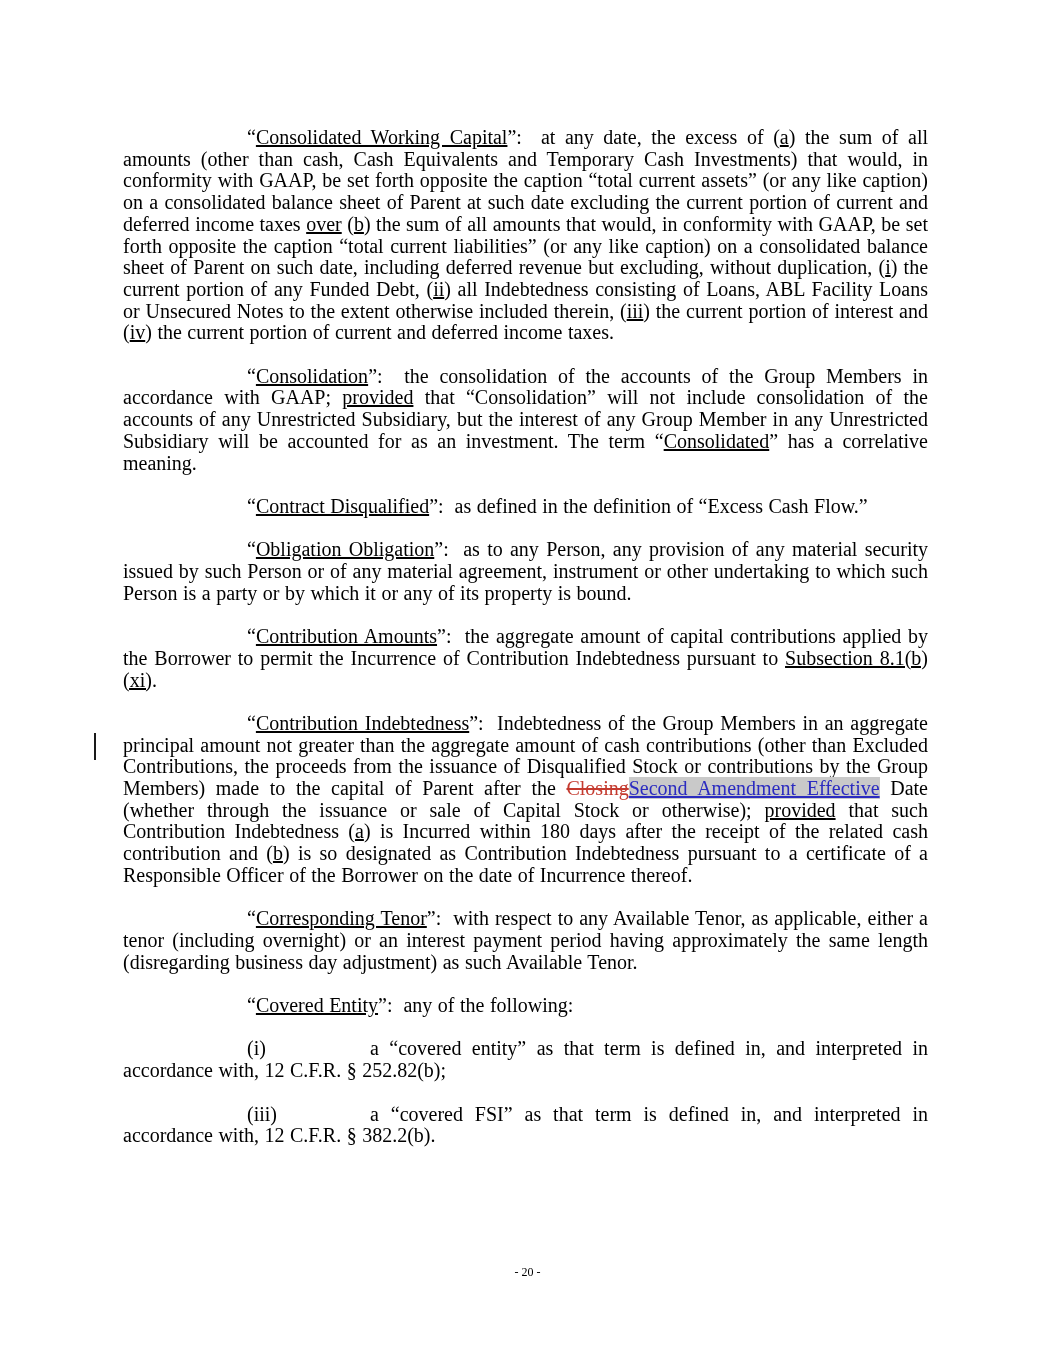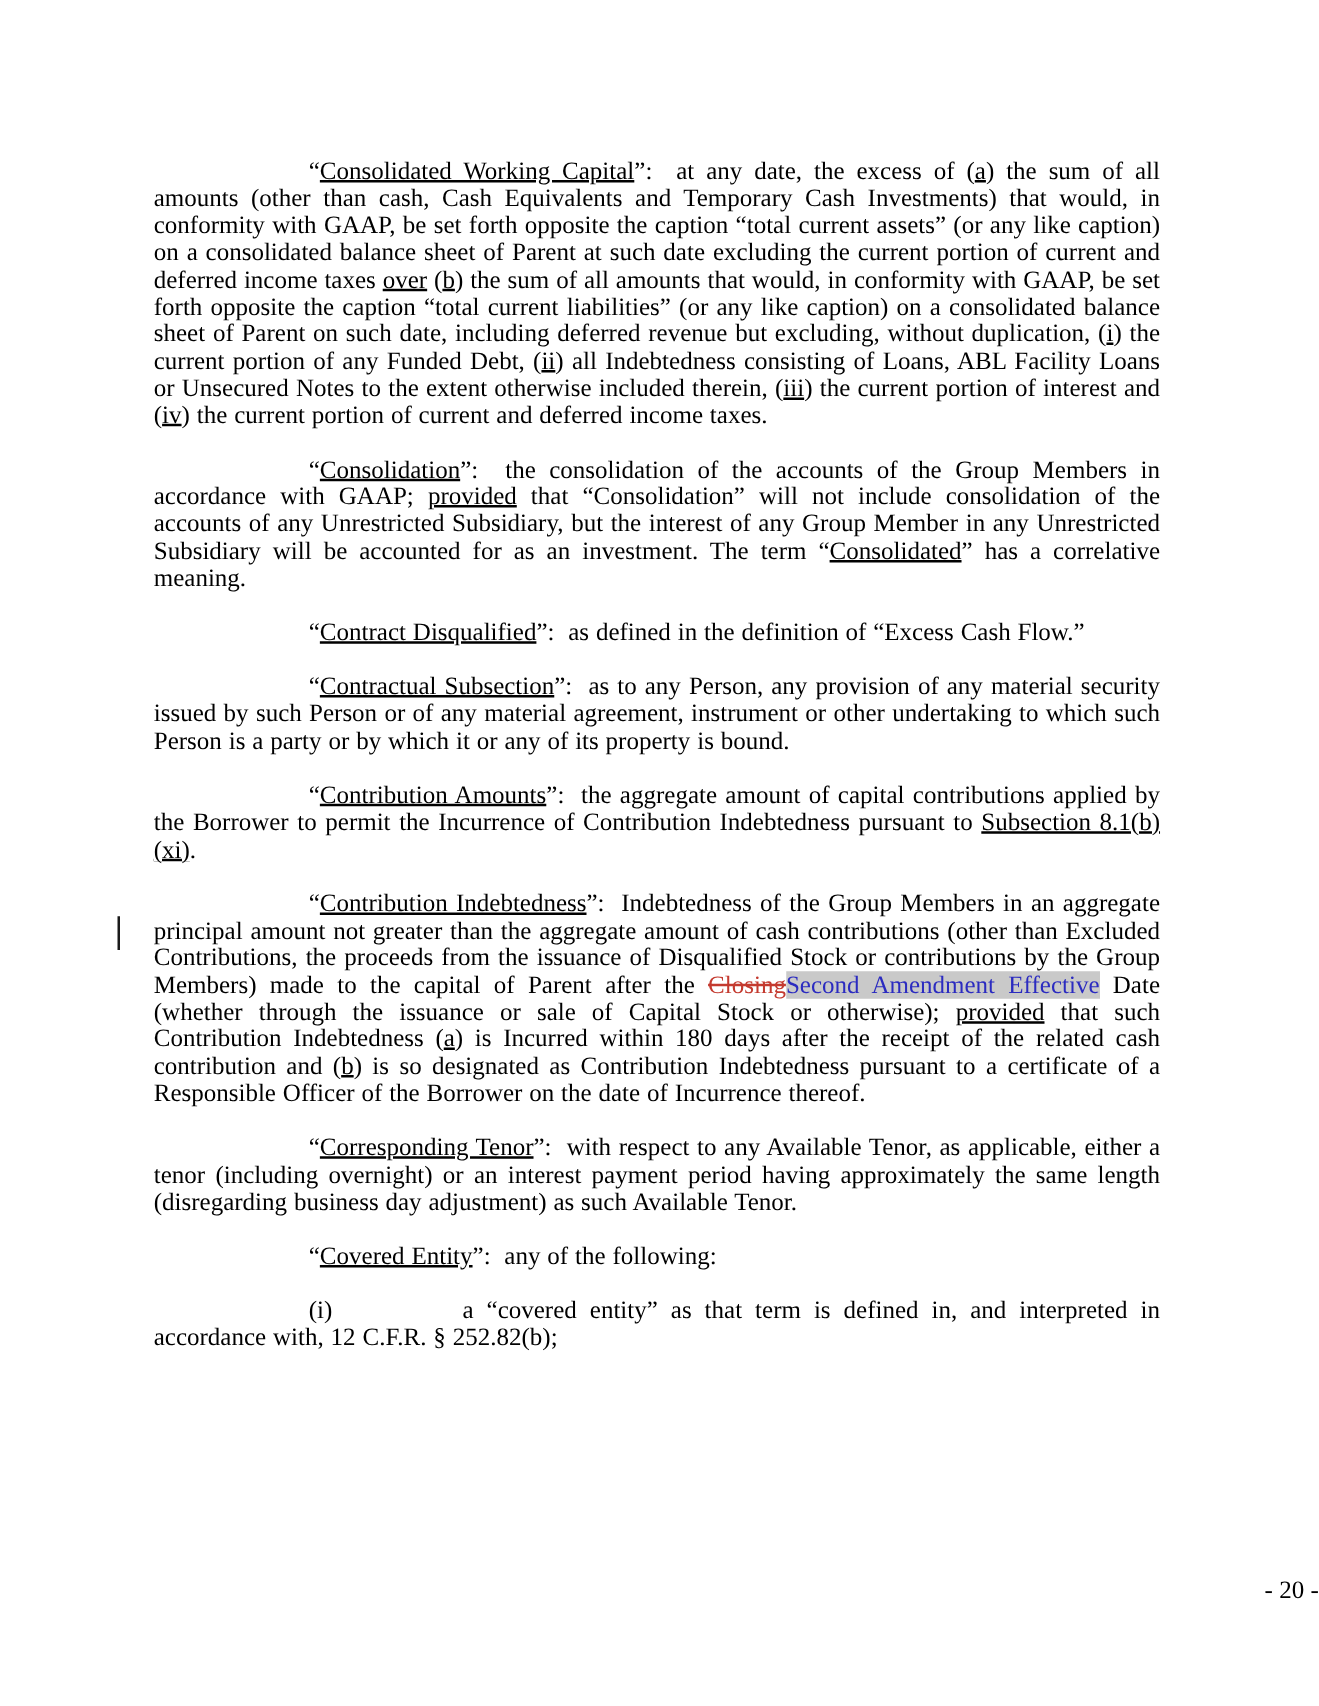--- a/index.html
+++ b/index.html
@@ -32,52 +32,54 @@
     word-spacing: 0.5px;
   }
   .doc .plain { }
   .doc .u { text-decoration: underline; }
   .doc .del {
     color: var(--del);
     text-decoration: line-through;
   }
   .doc .ins {
     color: var(--ins);
+    text-decoration: underline;
     background: var(--hl);
   }
   .doc .marker {
     display: inline-block;
     width: 123px;
     text-indent: 0;
   }
   .change-bar {
     position: absolute;
     left: 94px; top: 733px;
     width: 2px; height: 27px;
     background: var(--bar);
   }
   .footer {
     position: absolute;
     left: 0; right: 0;
     top: 1262px;
-    text-align: right;
-    font-size: 20px;
+    text-align: center;
+    font-size: 12px;
     line-height: 21.7px;
   }
 </style>
 </head>
 <body>
 
 <div class="page">
   <div class="change-bar"></div>
   <div class="doc">
       <p class="para"><span class="plain">“</span><span class="u">Consolidated Working Capital</span><span class="plain">”:&nbsp; at any date, the excess of (</span><span class="u">a</span><span class="plain">) the sum of all amounts (other than cash, Cash Equivalents and Temporary Cash Investments) that would, in conformity with GAAP, be set forth opposite the caption “total current assets” (or any like caption) on a consolidated balance sheet of Parent at such date excluding the current portion of current and deferred income taxes </span><span class="u">over</span><span class="plain"> (</span><span class="u">b</span><span class="plain">) the sum of all amounts that would, in conformity with GAAP, be set forth opposite the caption “total current liabilities” (or any like caption) on a consolidated balance sheet of Parent on such date, including deferred revenue but excluding, without duplication, (</span><span class="u">i</span><span class="plain">) the current portion of any Funded Debt, (</span><span class="u">ii</span><span class="plain">) all Indebtedness consisting of Loans, ABL Facility Loans or Unsecured Notes to the extent otherwise included therein, (</span><span class="u">iii</span><span class="plain">) the current portion of interest and (</span><span class="u">iv</span><span class="plain">) the current portion of current and deferred income taxes.</span></p>
       <p class="para"><span class="plain">“</span><span class="u">Consolidation</span><span class="plain">”:&nbsp; the consolidation of the accounts of the Group Members in accordance with GAAP; </span><span class="u">provided</span><span class="plain"> that “Consolidation” will not include consolidation of the accounts of any Unrestricted Subsidiary, but the interest of any Group Member in any Unrestricted Subsidiary will be accounted for as an investment. The term “</span><span class="u">Consolidated</span><span class="plain">” has a correlative meaning.</span></p>
       <p class="para"><span class="plain">“</span><span class="u">Contract Disqualified</span><span class="plain">”:&nbsp; as defined in the definition of “Excess Cash Flow.”</span></p>
-      <p class="para"><span class="plain">“</span><span class="u">Contractual Subsection</span><span class="plain">”:&nbsp; as to any Person, any provision of any material security issued by such Person or of any material agreement, instrument or other undertaking to which such Person is a party or by which it or any of its property is bound.</span></p>
+      <p class="para"><span class="plain">“</span><span class="u">Obligation Obligation</span><span class="plain">”:&nbsp; as to any Person, any provision of any material security issued by such Person or of any material agreement, instrument or other undertaking to which such Person is a party or by which it or any of its property is bound.</span></p>
       <p class="para"><span class="plain">“</span><span class="u">Contribution Amounts</span><span class="plain">”:&nbsp; the aggregate amount of capital contributions applied by the Borrower to permit the Incurrence of Contribution Indebtedness pursuant to </span><span class="u">Subsection 8.1(b)(xi)</span><span class="plain">.</span></p>
       <p class="para"><span class="plain">“</span><span class="u">Contribution Indebtedness</span><span class="plain">”:&nbsp; Indebtedness of the Group Members in an aggregate principal amount not greater than the aggregate amount of cash contributions (other than Excluded Contributions, the proceeds from the issuance of Disqualified Stock or contributions by the Group Members) made to the capital of Parent after the </span><span class="del">Closing</span><span class="ins">Second Amendment Effective</span><span class="plain"> Date (whether through the issuance or sale of Capital Stock or otherwise); </span><span class="u">provided</span><span class="plain"> that such Contribution Indebtedness (</span><span class="u">a</span><span class="plain">) is Incurred within 180 days after the receipt of the related cash contribution and (</span><span class="u">b</span><span class="plain">) is so designated as Contribution Indebtedness pursuant to a certificate of a Responsible Officer of the Borrower on the date of Incurrence thereof.</span></p>
       <p class="para"><span class="plain">“</span><span class="u">Corresponding Tenor</span><span class="plain">”:&nbsp; with respect to any Available Tenor, as applicable, either a tenor (including overnight) or an interest payment period having approximately the same length (disregarding business day adjustment) as such Available Tenor.</span></p>
       <p class="para"><span class="plain">“</span><span class="u">Covered Entity</span><span class="plain">”:&nbsp; any of the following:</span></p>
       <p class="para"><span class="marker">(i)</span><span class="plain">a “covered entity” as that term is defined in, and interpreted in accordance with, 12 C.F.R. § 252.82(b);</span></p>
+      <p class="para"><span class="marker">(iii)</span><span class="plain">a “covered FSI” as that term is defined in, and interpreted in accordance with, 12 C.F.R. § 382.2(b).</span></p>
     </div>
   <div class="footer">- 20 -</div>
 </div>
 
 </body></html>

